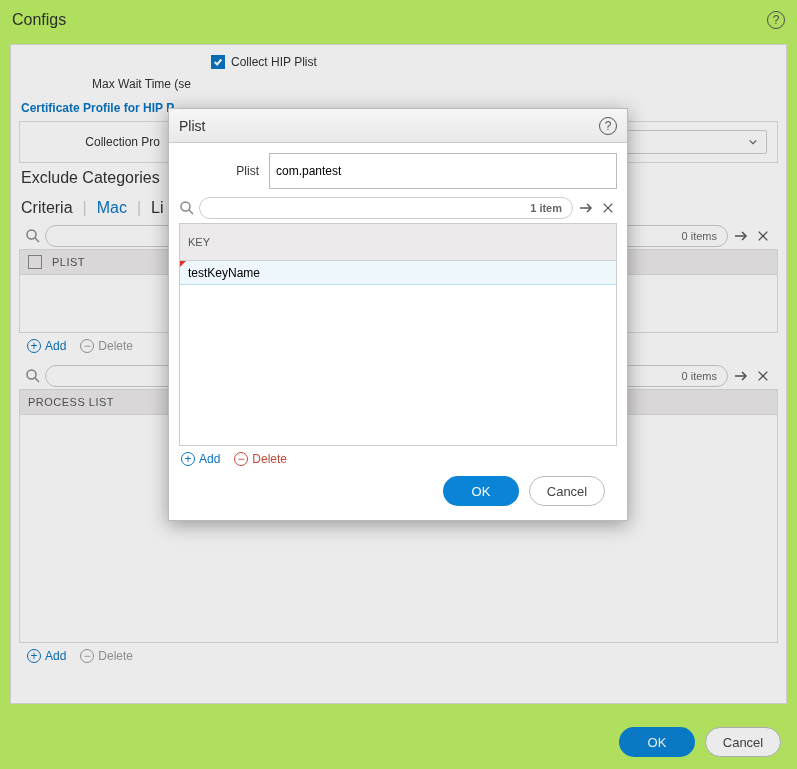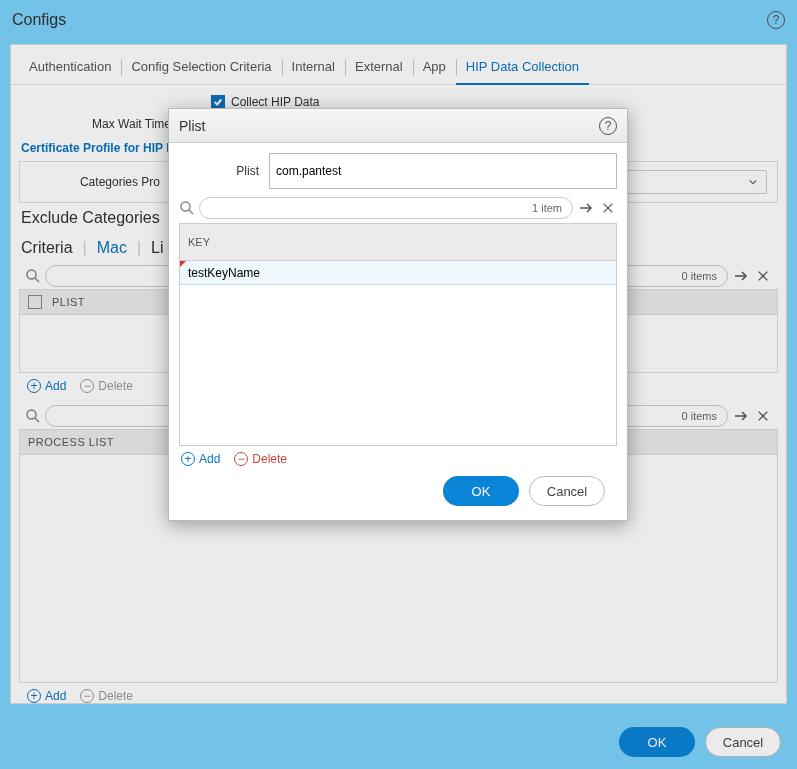--- a/index.html
+++ b/index.html
@@ -1,17 +1,17 @@
 <!DOCTYPE html>
 <html><head>
 <meta charset="utf-8">
 <style>
   * { box-sizing: border-box; font-family: Arial, Helvetica, sans-serif; }
   html,body { margin:0; padding:0; width:797px; height:769px; background:#eee; overflow:hidden; }
-  .window { width:797px; height:769px; background:#7dd3fc; position:relative; }
+  .window { width:797px; height:769px; background:#bef264; position:relative; }
   .overlay { position:absolute; inset:0; background:rgba(0,0,0,0.08); pointer-events:none; }
   .titlebar { height:40px; display:flex; align-items:center; justify-content:space-between; padding:0 12px; font-size:16px; color:#333; }
   .help-circle { width:18px; height:18px; border:1.5px solid #555; border-radius:50%; display:flex; align-items:center; justify-content:center; font-size:12px; color:#555; cursor:pointer; }
   .panel { margin:4px 10px 0 10px; background:#fff; border:1px solid #ddd; padding:0; height:660px; position:relative; }
   .tabs { display:flex; align-items:center; gap:0; padding:8px 8px 0 8px; border-bottom:1px solid #e2e2e2; font-size:13px; }
   .tab { padding:6px 10px 10px 10px; color:#555; cursor:pointer; position:relative; }
   .tab.sep::after { content:""; position:absolute; right:-1px; top:6px; bottom:8px; width:1px; background:#ccc; }
   .tab.active { color:#0a75c2; }
   .tab.active::after { content:""; position:absolute; left:0; right:0; bottom:-1px; height:2px; background:#0a75c2; }
   .form-row { display:flex; align-items:center; padding:4px 10px; font-size:12px; color:#333; }
@@ -59,46 +59,38 @@
 </head>
 <body>
 
 <div class="window">
   <div class="titlebar">
     <span>Configs</span>
     <span class="help-circle">?</span>
   </div>
 
   <div class="panel">
-    <div class="tabs">
-      <div class="tab sep">Authentication</div>
-      <div class="tab sep">Config Selection Criteria</div>
-      <div class="tab sep">Internal</div>
-      <div class="tab sep">External</div>
-      <div class="tab sep">App</div>
-      <div class="tab active">HIP Data Collection</div>
-    </div>
 
     <div class="form-row" style="padding-left:200px; padding-top:10px;">
       <span class="chk">
         <svg viewBox="0 0 12 12">
             <polyline points="2,6 5,9 10,3"></polyline>
           </svg>
       </span>
-      <span>Collect HIP Data</span>
+      <span>Collect HIP Plist</span>
     </div>
 
     <div class="form-row">
       <label>Max Wait Time (se</label>
     </div>
 
     <div class="blue-label">Certificate Profile for HIP P</div>
 
     <div class="form-row" style="margin:0 8px; border:1px solid #ddd; padding:8px 10px;">
-      <label style="width:140px;">Categories Pro</label>
+      <label style="width:140px;">Collection Pro</label>
       <div class="dropdown">
         <svg class="chev" viewBox="0 0 12 12">
             <polyline points="2,4 6,8 10,4" fill="none" stroke="#666" stroke-width="1.5"></polyline>
           </svg>
       </div>
     </div>
 
     <div class="section-row">
       <span>Exclude Categories</span>
       <span class="divider">|</span>
@@ -201,21 +193,21 @@
   <div class="modal">
     <div class="modal-title">
       <span>Plist</span>
       <span class="help-circle">?</span>
     </div>
     <div class="modal-body">
       <div class="mf-row">
         <label>Plist</label>
         <input type="text" value="com.pantest" style="">
       </div>
-      <div class="searchbar" style="padding:0 0 4px 0;">
+      <div class="searchbar" style="padding:0 0 4px 0;font-weight:bold;">
         <svg class="mag" viewBox="0 0 16 16">
             <circle cx="6.5" cy="6.5" r="4.5" fill="none" stroke="#888" stroke-width="1.5"></circle>
             <line x1="10" y1="10" x2="14" y2="14" stroke="#888" stroke-width="1.5"></line>
           </svg>
         <div class="pill">
           <span>1 item</span>
         </div>
         <span class="arrow-btn">
             <svg viewBox="0 0 16 16" width="16" height="16">
               <line x1="2" y1="8" x2="12" y2="8" stroke="#555" stroke-width="1.5"></line>

